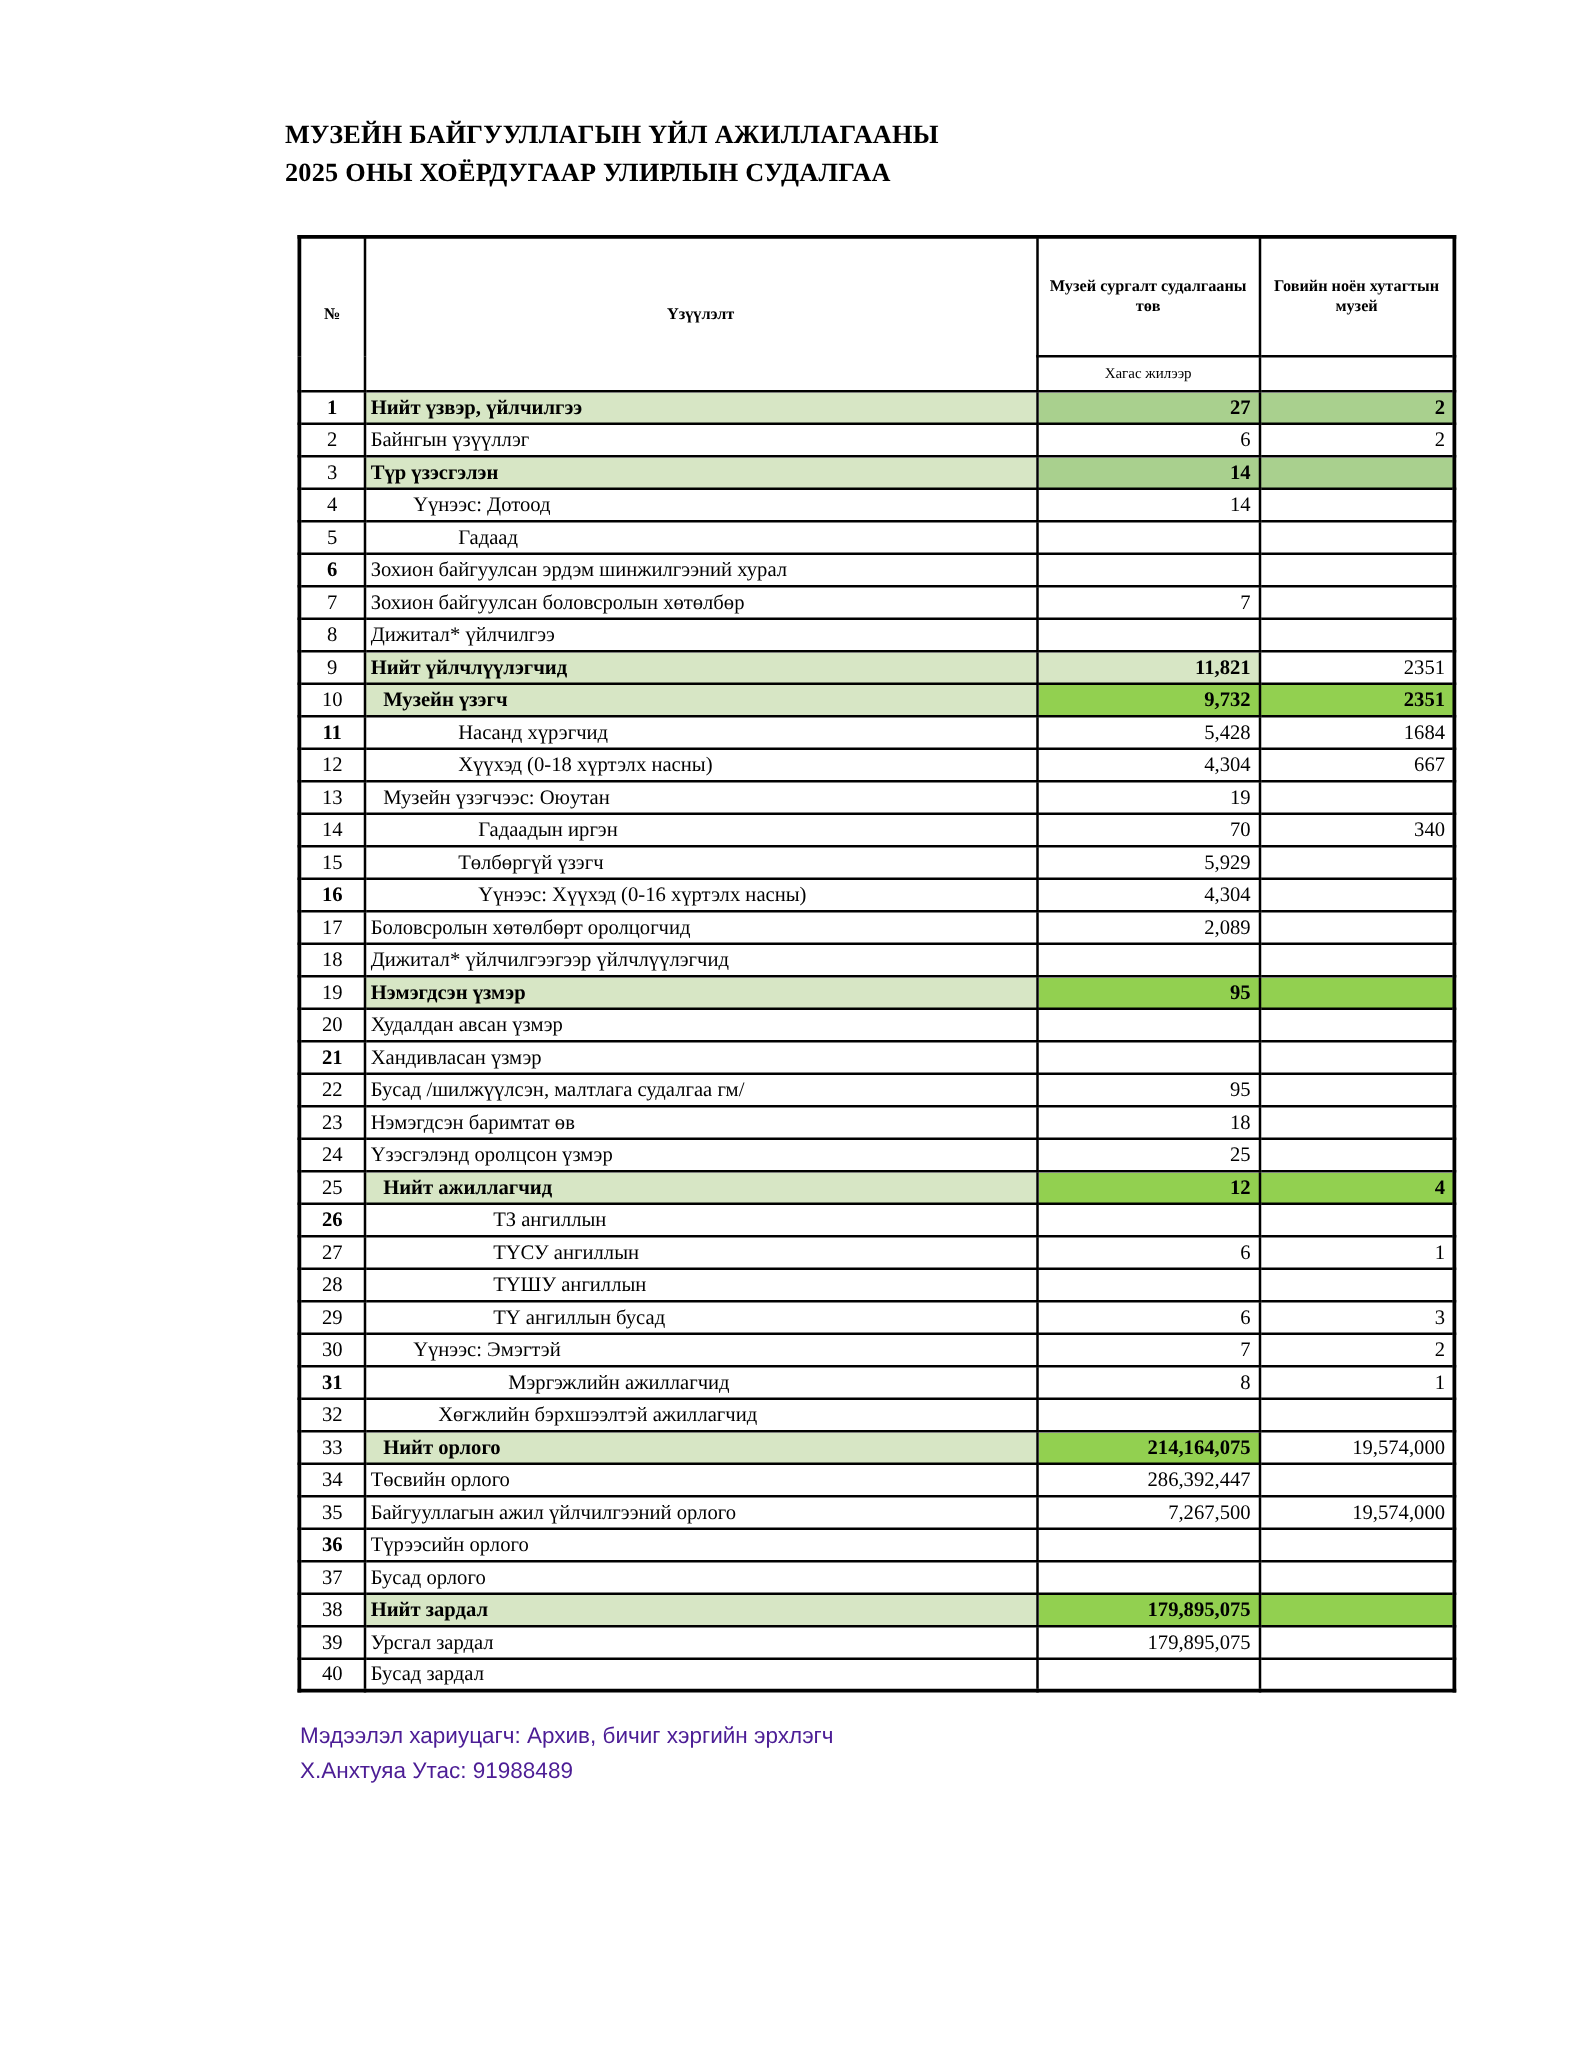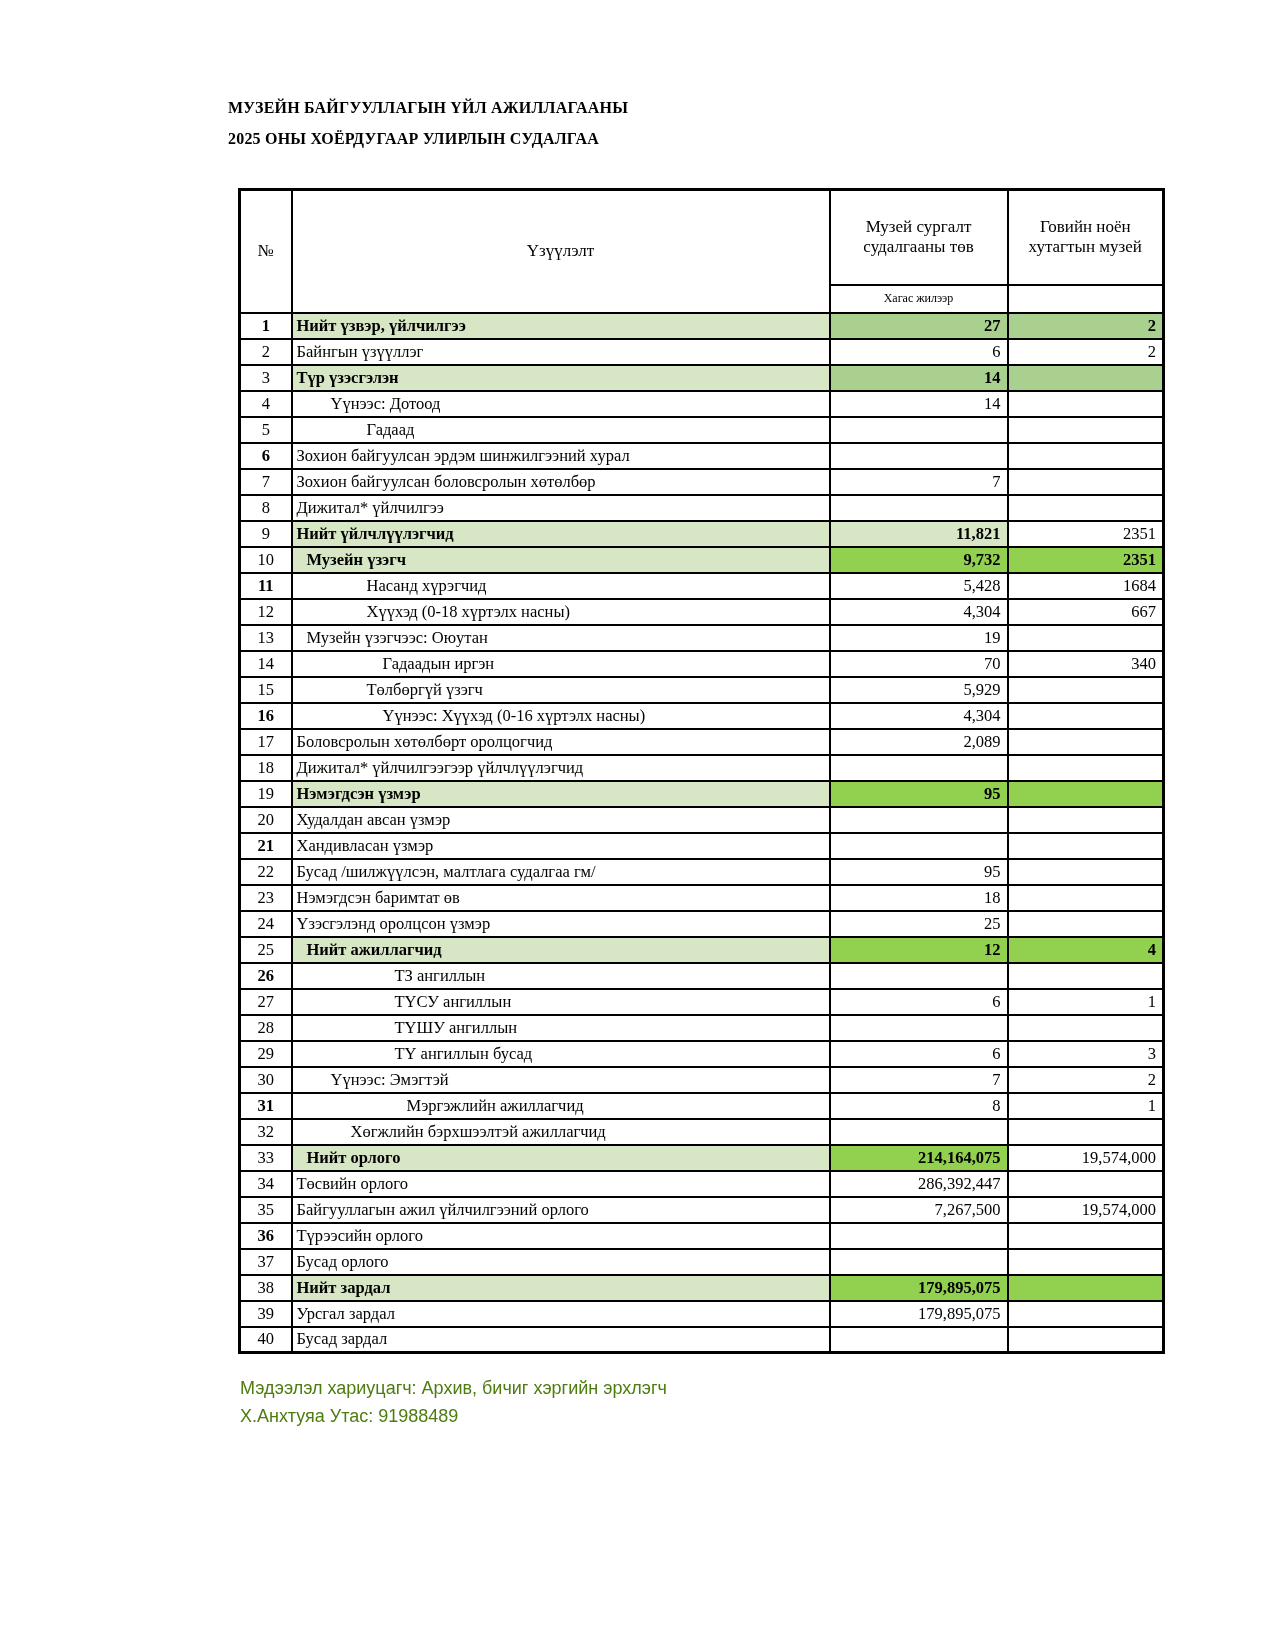--- a/index.html
+++ b/index.html
@@ -2,49 +2,49 @@
 <html style="--light: #d7e6c5; --medium: #a9d08e; --bright: #92d050;"><head>
 <meta charset="utf-8">
 <style>
   html,body{margin:0;padding:0;}
   body{
     width:1275px;height:1650px;background:#ffffff;position:relative;
     font-family:"Liberation Serif","DejaVu Serif",serif;color:#000;
   }
   .title{
     position:absolute;left:228px;top:92px;
-    font-weight:bold;font-size:16px;line-height:31px;letter-spacing:.2px;
+    font-weight:bold;font-size:21px;line-height:31px;letter-spacing:.2px;
   }
   table.survey{
     position:absolute;left:238px;top:188px;
     border-collapse:collapse;table-layout:fixed;
     border:3px solid #000;
   }
   col.c-no{width:52px;}
   col.c-ind{width:538px;}
   col.c-v1{width:178px;}
   col.c-v2{width:156px;}
   th,td{
     border:2px solid #000;box-sizing:border-box;
     overflow:hidden;white-space:nowrap;
   }
-  th{font-size:17px;font-weight:normal;text-align:center;vertical-align:middle;padding:2px 6px;}
+  th{font-size:13px;font-weight:bold;text-align:center;vertical-align:middle;padding:2px 6px;}
   tr.hdr th{height:95px;}
   tr.sub th{height:28px;font-weight:normal;font-size:12px;}
   tbody td{height:26px;font-size:16.5px;line-height:20px;padding:1px 6px;vertical-align:middle;}
   td.no{text-align:center;}
   td.num{text-align:right;}
   .sec{font-weight:bold;}
   .bg-l{background:var(--light);}
   .bg-m{background:var(--medium);}
   .bg-b{background:var(--bright);margin-left:32px;}
   .footer{
     position:absolute;left:240px;top:1374px;
     font-family:"Liberation Sans","DejaVu Sans",sans-serif;
-    font-size:18px;line-height:28px;color:#4d7c0f;
+    font-size:18px;line-height:28px;color:#4c1d95;
   }
 </style>
 </head>
 <body>
 
 <div class="title">
   <div>МУЗЕЙН БАЙГУУЛЛАГЫН ҮЙЛ АЖИЛЛАГААНЫ</div>
   <div>2025 ОНЫ ХОЁРДУГААР УЛИРЛЫН СУДАЛГАА</div>
 </div>
 

